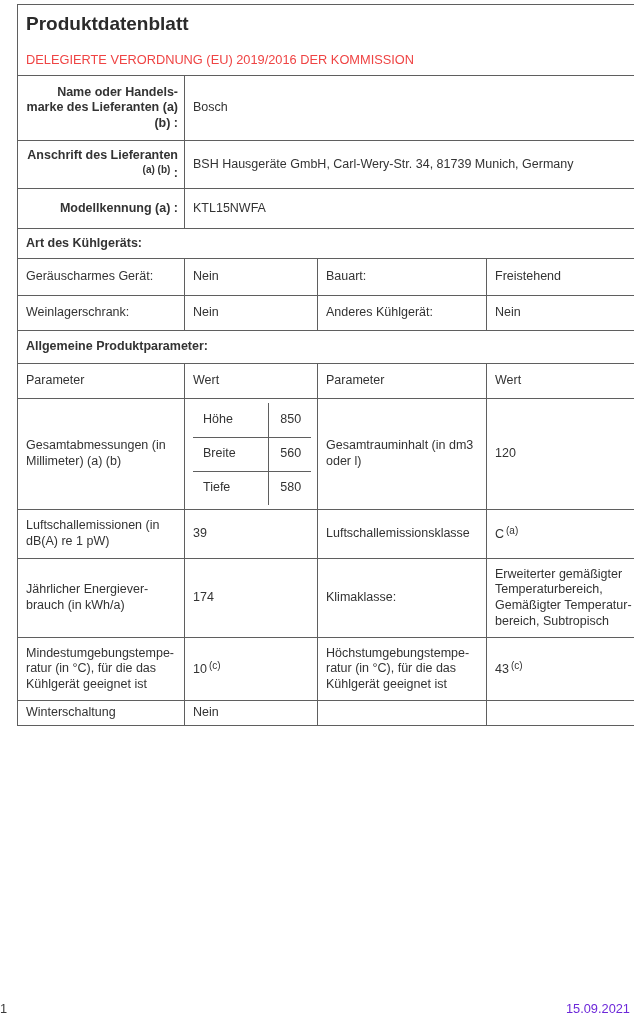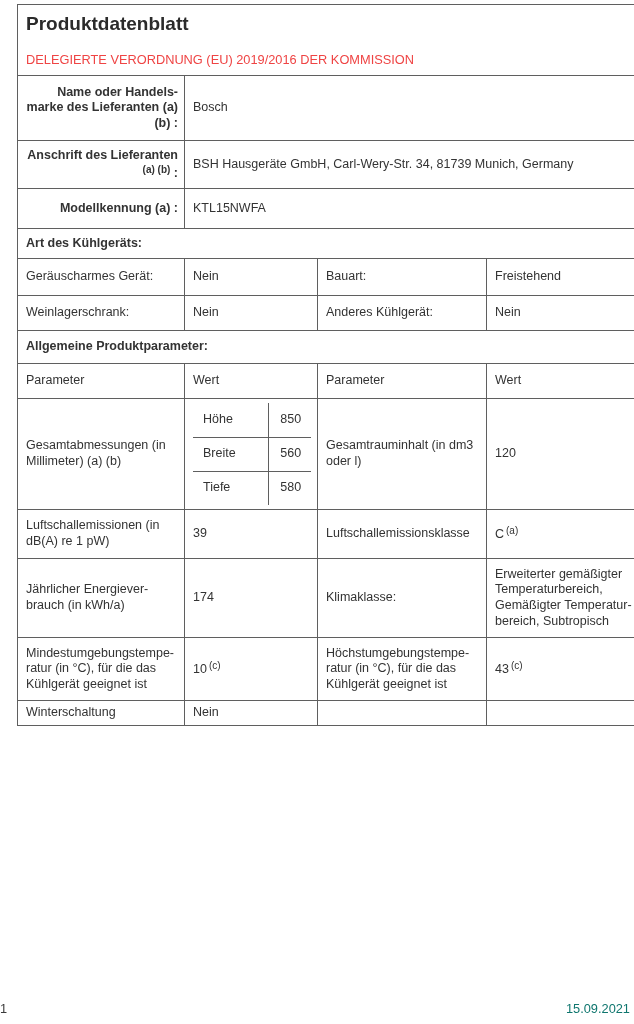--- a/index.html
+++ b/index.html
@@ -57,21 +57,21 @@
   table.subdims td.dim-name { width:75px; border-right:1px solid #5f5f5f; padding-left:10px; }
   table.subdims td.dim-val { text-align:center; }
 
   td.empty-cell { }
 
   .footer-page {
     position:absolute; top:1001px; left:0; width:100%；
     width:100%; text-align:center; font-size:12.8px; color:#3a3a3a;
   }
   .footer-date {
-    position:absolute; top:1001px; right:4px; font-size:12.8px; color:#0f766e;
+    position:absolute; top:1001px; right:4px; font-size:12.8px; color:#6d28d9;
   }
 </style>
 </head>
 <body>
 
 <div class="page">
   <table class="sheet">
     <colgroup>
         <col class="c1">
         <col class="c2">

